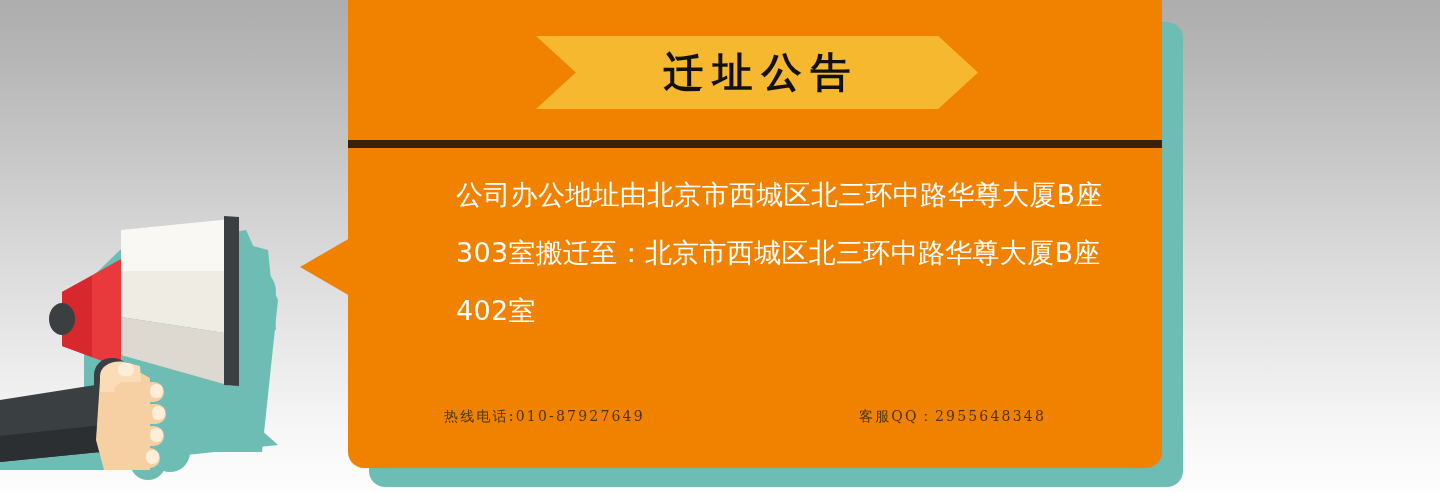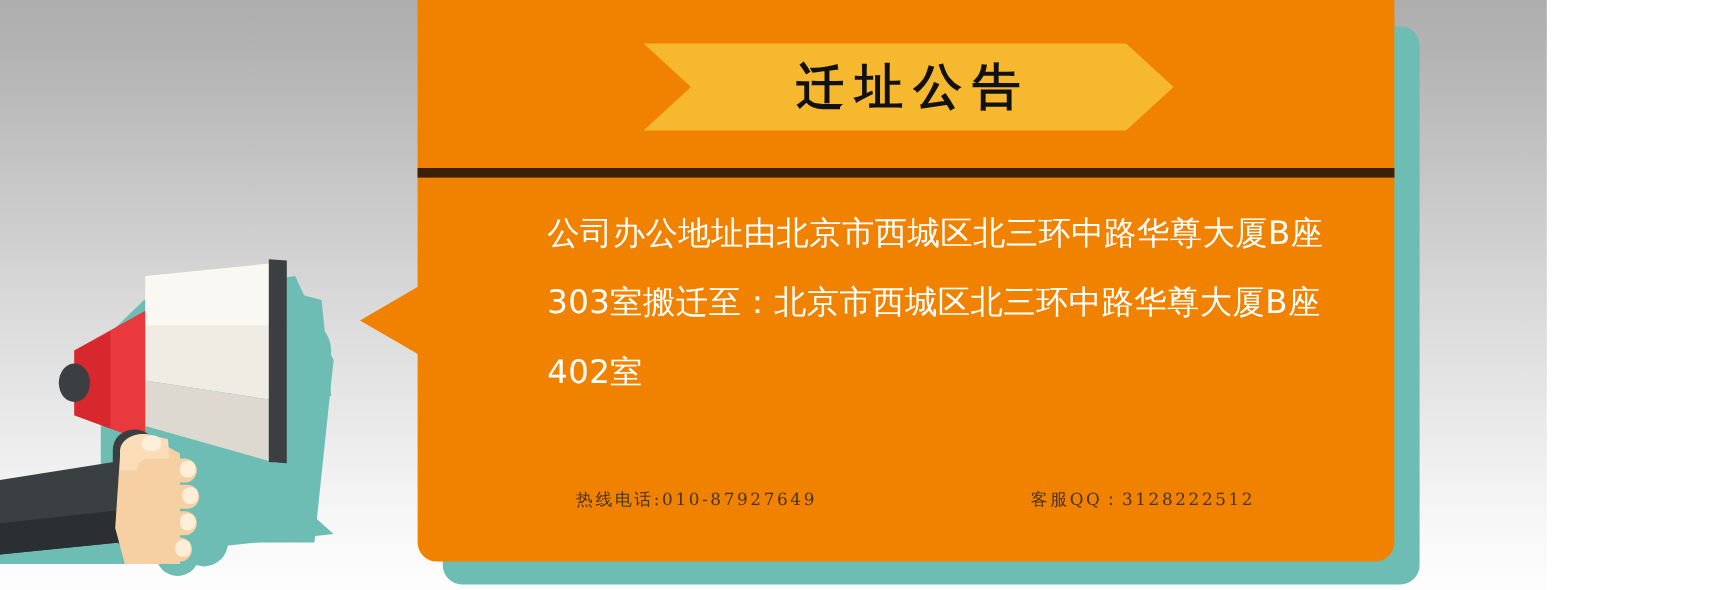--- a/index.html
+++ b/index.html
@@ -2,21 +2,21 @@
 <html><head>
 <meta charset="utf-8">
 <style>
   html, body {
     margin: 0;
     padding: 0;
     background: #ffffff;
   }
   #stage {
     position: relative;
-    width: 1289px;
+    width: 1440px;
     height: 492px;
     overflow: hidden;
     font-family: "DejaVu Sans", "Liberation Sans", sans-serif;
     background: linear-gradient(to bottom, #adadad 0%, #b6b6b6 12%, #c6c6c6 30%, #d8d8d8 50%, #eaeaea 72%, #f7f7f7 88%, #fdfdfd 100%);
   }
 
   
   #illustration {
     position: absolute;
     left: 0;
@@ -123,21 +123,21 @@
     top: 408px;
     width: 648px;
     display: flex;
     justify-content: space-between;
     color: #4a3316;
     font-size: 14px;
     letter-spacing: 2.2px;
     font-family: "DejaVu Serif", "Liberation Serif", serif;
   }
   .footer > span { white-space: nowrap; }
-  .footer-hotline { margin-left: 36px; }
+  .footer-hotline { }
   .footer-qq { margin-right: 46px; }
 </style>
 </head>
 <body>
 
 <div id="stage">
 
   <svg id="illustration" viewBox="0 0 340 492" xmlns="http://www.w3.org/2000/svg">
 
     <g>
@@ -203,16 +203,16 @@
 
   <div class="banner"></div>
   <div class="banner-text">迁址公告</div>
 
   <div class="divider"></div>
 
   <div class="body-text">公司办公地址由北京市西城区北三环中路华尊大厦B座303室搬迁至：北京市西城区北三环中路华尊大厦B座402室</div>
 
   <div class="footer">
     <span class="footer-hotline">热线电话:010-87927649</span>
-    <span class="footer-qq">客服QQ：3128222512</span>
+    <span class="footer-qq">客服QQ：2955648348</span>
   </div>
 
 </div>
 
 </body></html>

